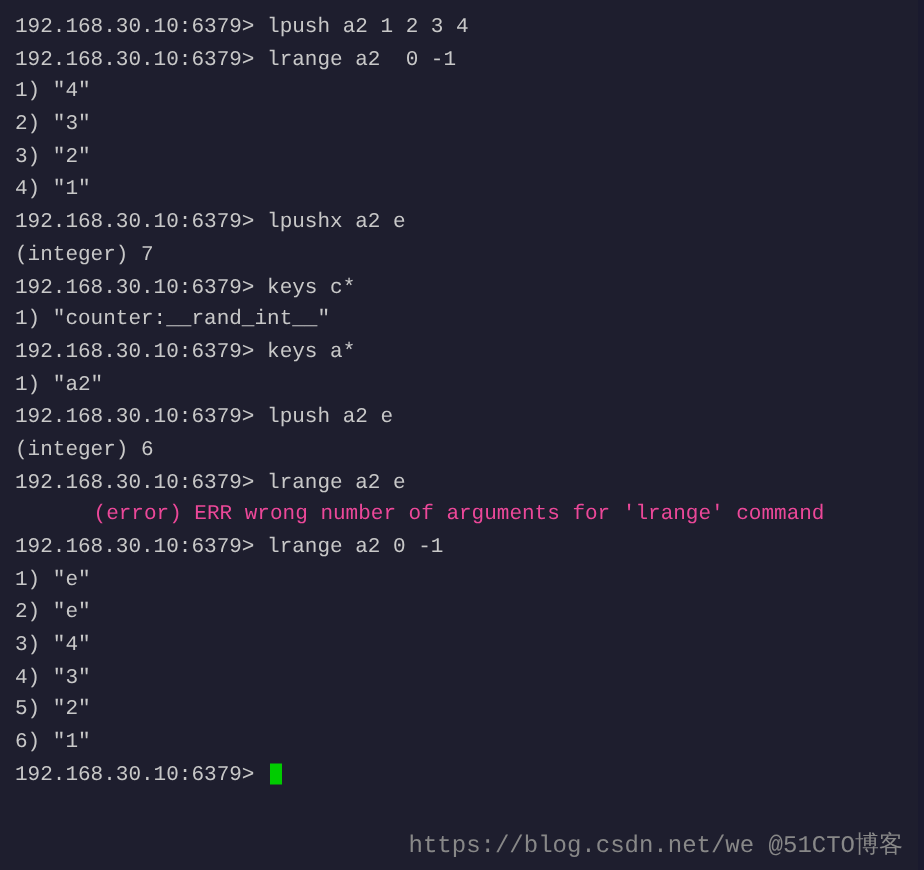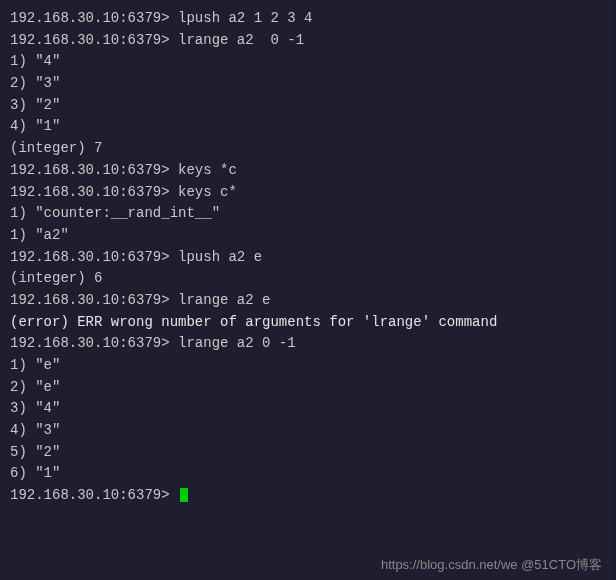--- a/index.html
+++ b/index.html
@@ -26,22 +26,22 @@
     }
     .line {
       line-height: 1.55;
       white-space: pre;
     }
     .watermark {
       position: absolute;
       bottom: 6px;
       right: 10px;
       color: #888;
-      font-size: 13px;
-      font-family: Liberation Sans, sans-serif;
+      font-size: 16px;
+      font-family: Liberation Mono, monospace;
     }
     .cursor {
       display: inline-block;
       width: 8px;
       height: 14px;
       background-color: #00cc00;
       vertical-align: middle;
       margin-left: 2px;
     }
   </style>
@@ -49,29 +49,30 @@
 <body>
 
 <div id="terminal">
   <div id="lines-container">
       <div class="line">192.168.30.10:6379&gt; lpush a2 1 2 3 4</div>
       <div class="line">192.168.30.10:6379&gt; lrange a2  0 -1</div>
       <div class="line">1) "4"</div>
       <div class="line">2) "3"</div>
       <div class="line">3) "2"</div>
       <div class="line">4) "1"</div>
+      <div class="line">192.168.30.10:6379&gt; lpushx a2 e</div>
       <div class="line">(integer) 7</div>
-      <div class="line">192.168.30.10:6379&gt; keys *c</div>
       <div class="line">192.168.30.10:6379&gt; keys c*</div>
       <div class="line">1) "counter:__rand_int__"</div>
+      <div class="line">192.168.30.10:6379&gt; keys a*</div>
       <div class="line">1) "a2"</div>
       <div class="line">192.168.30.10:6379&gt; lpush a2 e</div>
       <div class="line">(integer) 6</div>
       <div class="line">192.168.30.10:6379&gt; lrange a2 e</div>
-      <div class="line" style="color: #e5e5e5;">(error) ERR wrong number of arguments for 'lrange' command</div>
+      <div class="line" style="color: #ec4899; text-align: center;">(error) ERR wrong number of arguments for 'lrange' command</div>
       <div class="line">192.168.30.10:6379&gt; lrange a2 0 -1</div>
       <div class="line">1) "e"</div>
       <div class="line">2) "e"</div>
       <div class="line">3) "4"</div>
       <div class="line">4) "3"</div>
       <div class="line">5) "2"</div>
       <div class="line">6) "1"</div>
       <div class="line"><span style="color: rgb(200, 200, 200);">192.168.30.10:6379&gt; </span><span class="cursor"></span></div>
     </div>
   <div class="watermark">https://blog.csdn.net/we @51CTO博客</div>

